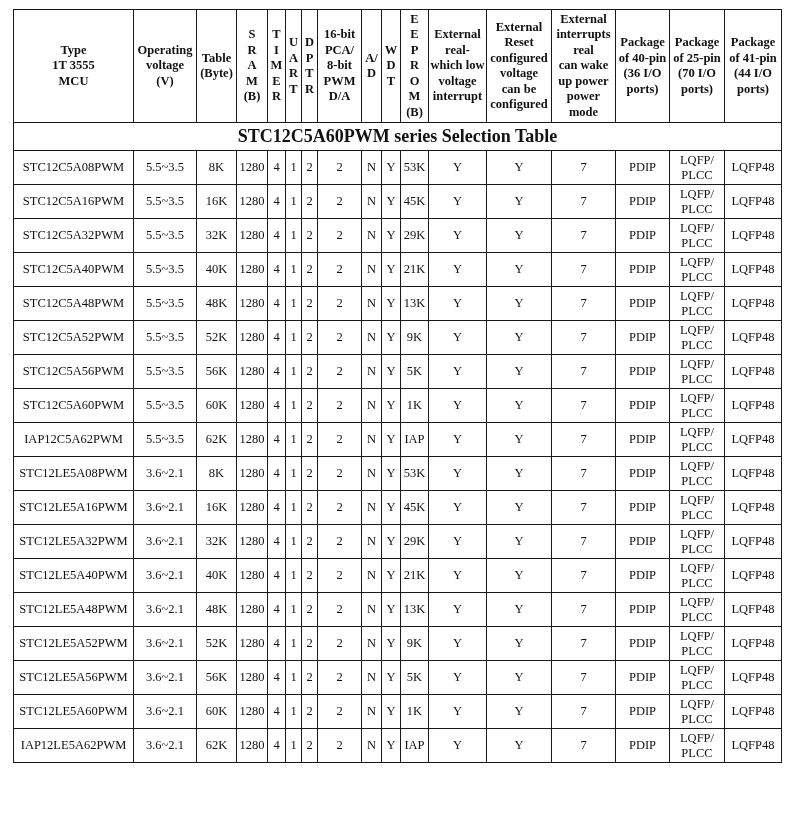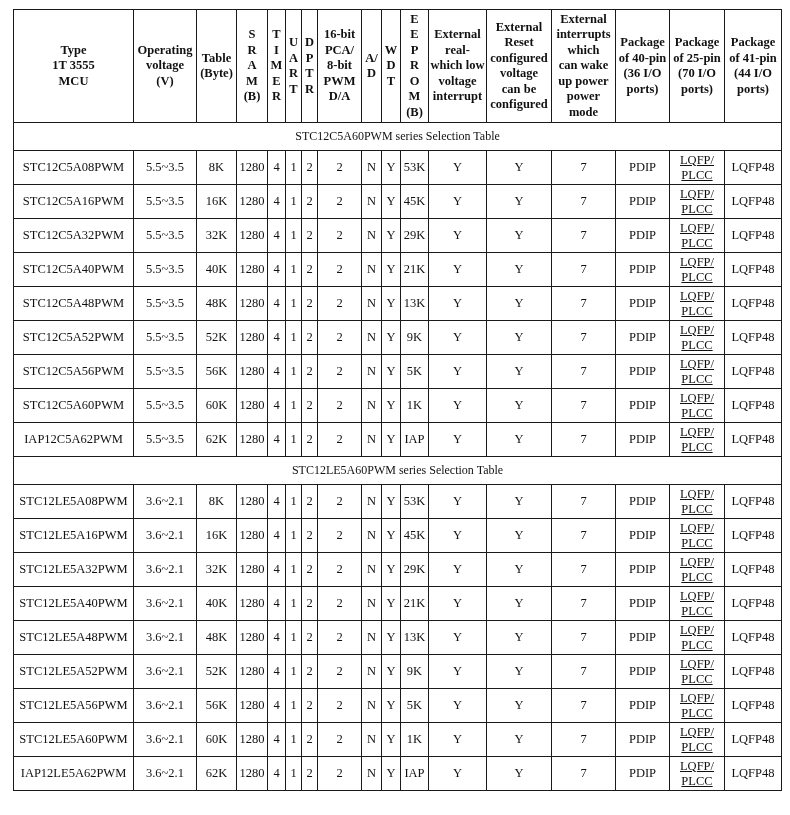--- a/index.html
+++ b/index.html
@@ -14,23 +14,23 @@
   table.sel td, table.sel th {
     border: 1px solid #1a1a1a;
     text-align: center;
     vertical-align: middle;
     padding: 0;
     font-size: 12.5px;
     line-height: 15px;
   }
   table.sel th { font-weight: bold; font-size: 12.5px; line-height: 15.5px; }
   tr.hdr { height: 113px; }
-  tr.sec td { height: 27px; font-size: 12px; font-weight: normal; }
+  tr.sec td { height: 27px; font-size: 18px; font-weight: bold; }
   tr.row td { height: 33px; }
-  .pkg { line-height: 14px; text-decoration: underline; }
+  .pkg { line-height: 14px; }
 </style>
 </head>
 <body>
 
 <table class="sel">
   <colgroup>
     <col style="width:120px">
       <col style="width:63px">
       <col style="width:40px">
       <col style="width:31px">
@@ -126,21 +126,21 @@
           <div>External</div>
           <div>Reset</div>
           <div>configured</div>
           <div>voltage</div>
           <div>can be</div>
           <div>configured</div>
         </th>
         <th>
           <div>External</div>
           <div>interrupts</div>
-          <div>which</div>
+          <div>real</div>
           <div>can wake</div>
           <div>up power</div>
           <div>power</div>
           <div>mode</div>
         </th>
         <th>
           <div>Package</div>
           <div>of 40-pin</div>
           <div>(36 I/O</div>
           <div>ports)</div>
@@ -354,23 +354,20 @@
         <td>Y</td>
         <td>Y</td>
         <td>7</td>
         <td>PDIP</td>
         <td class="pkg">
           <div>LQFP/</div>
           <div>PLCC</div>
         </td>
         <td>LQFP48</td>
       </tr>
-      <tr class="sec">
-        <td colspan="17">STC12LE5A60PWM series Selection Table</td>
-      </tr>
       <tr class="row">
         <td>STC12LE5A08PWM</td>
         <td>3.6~2.1</td>
         <td>8K</td>
         <td>1280</td>
         <td>4</td>
         <td>1</td>
         <td>2</td>
         <td>2</td>
         <td>N</td>

